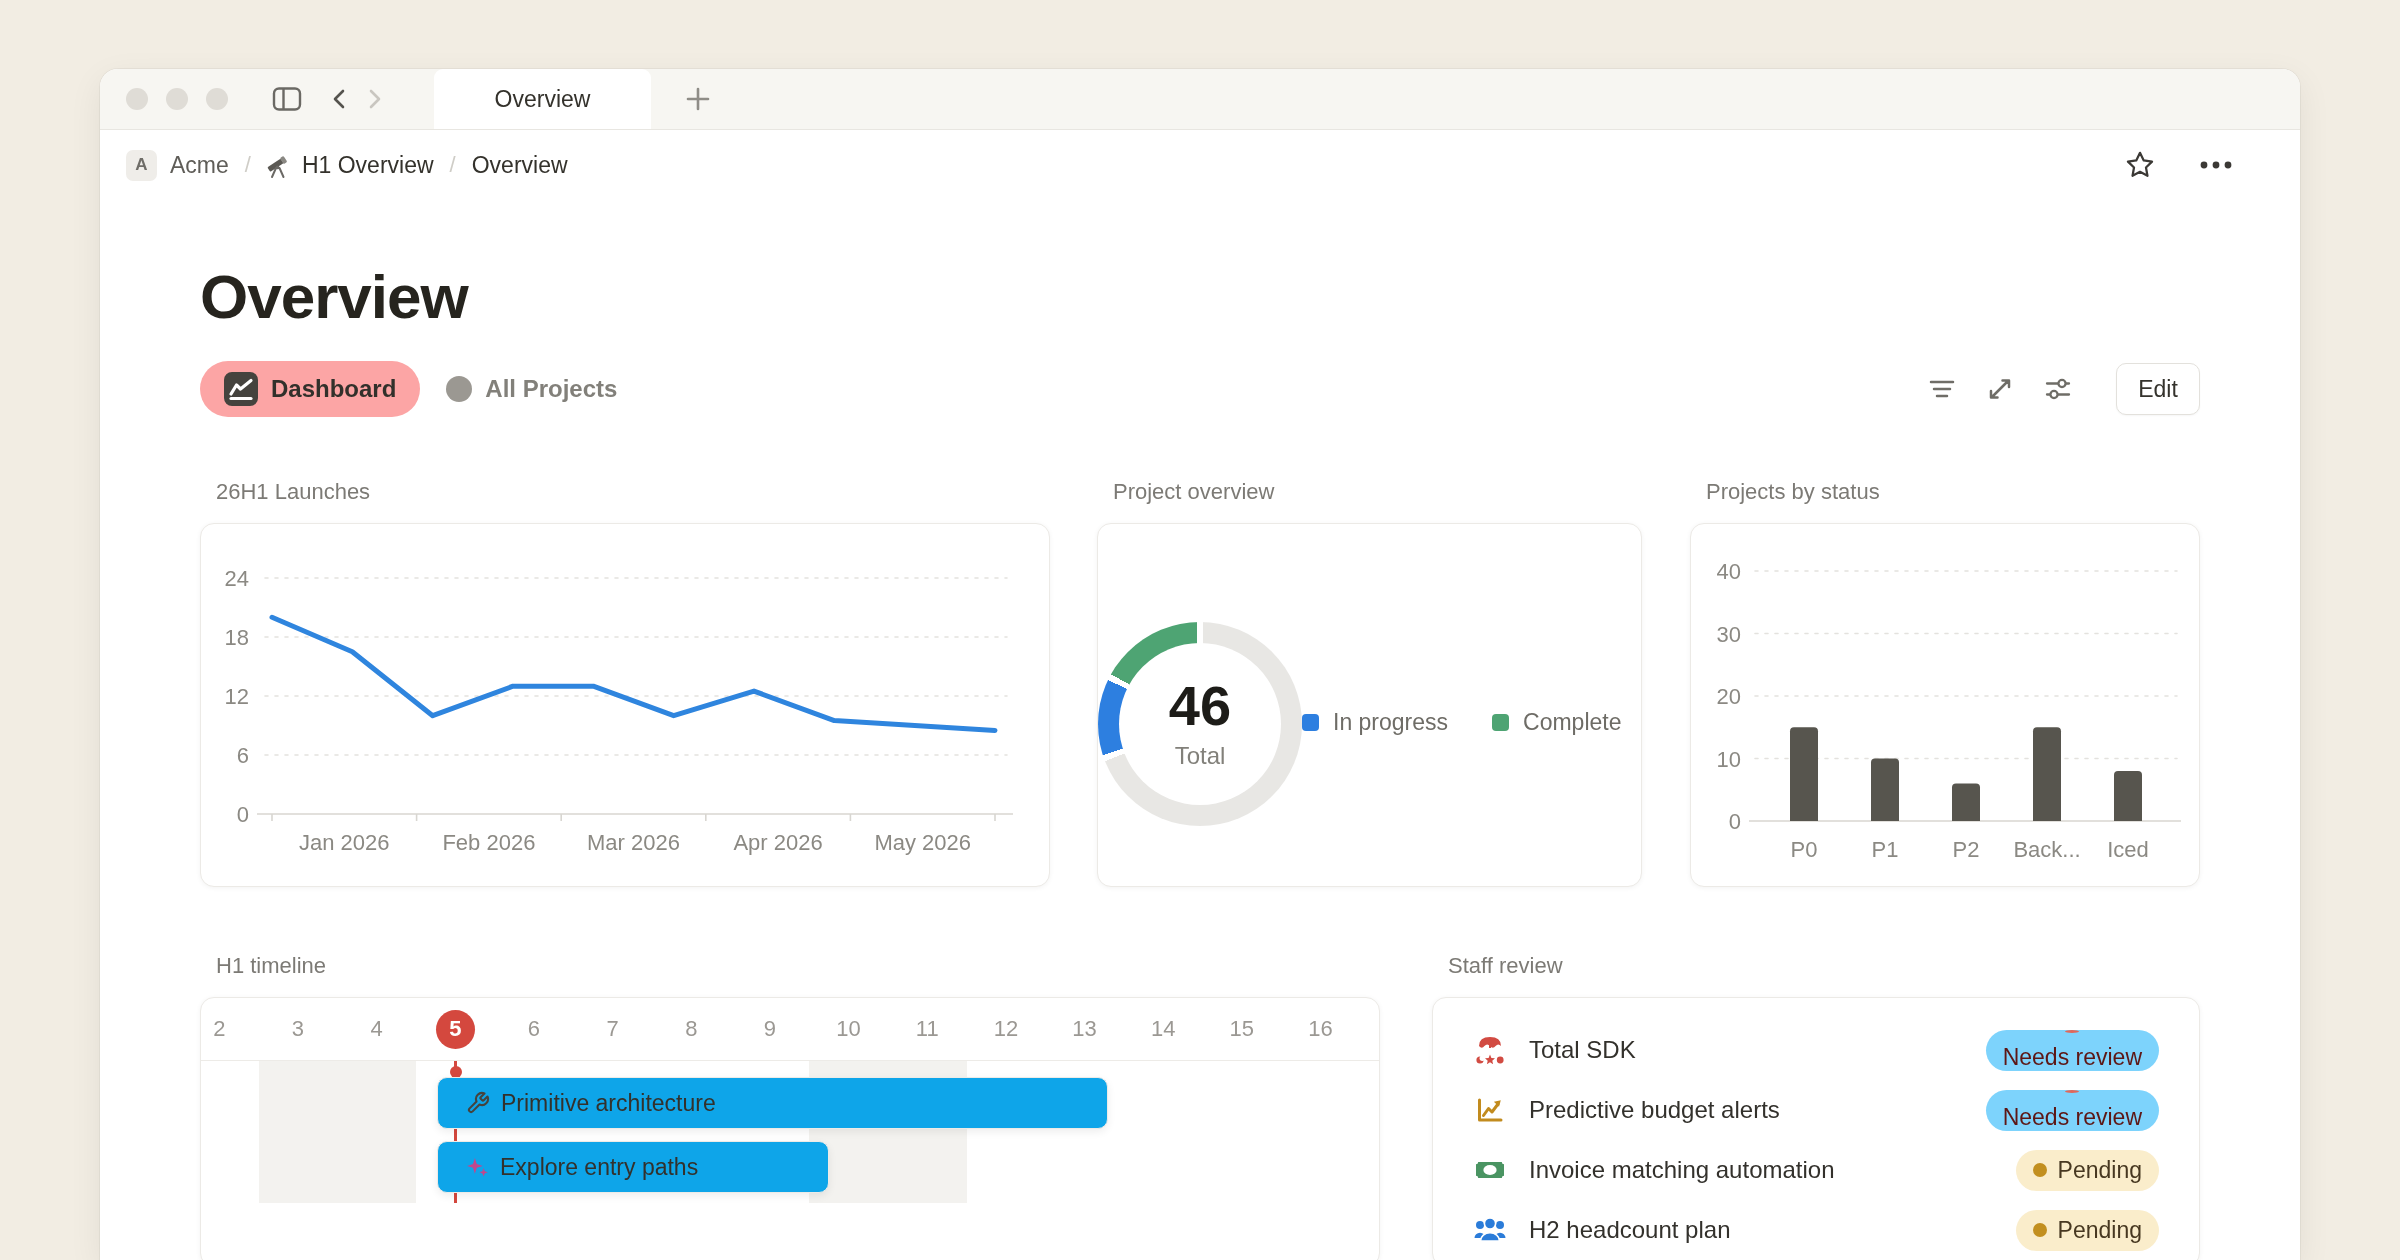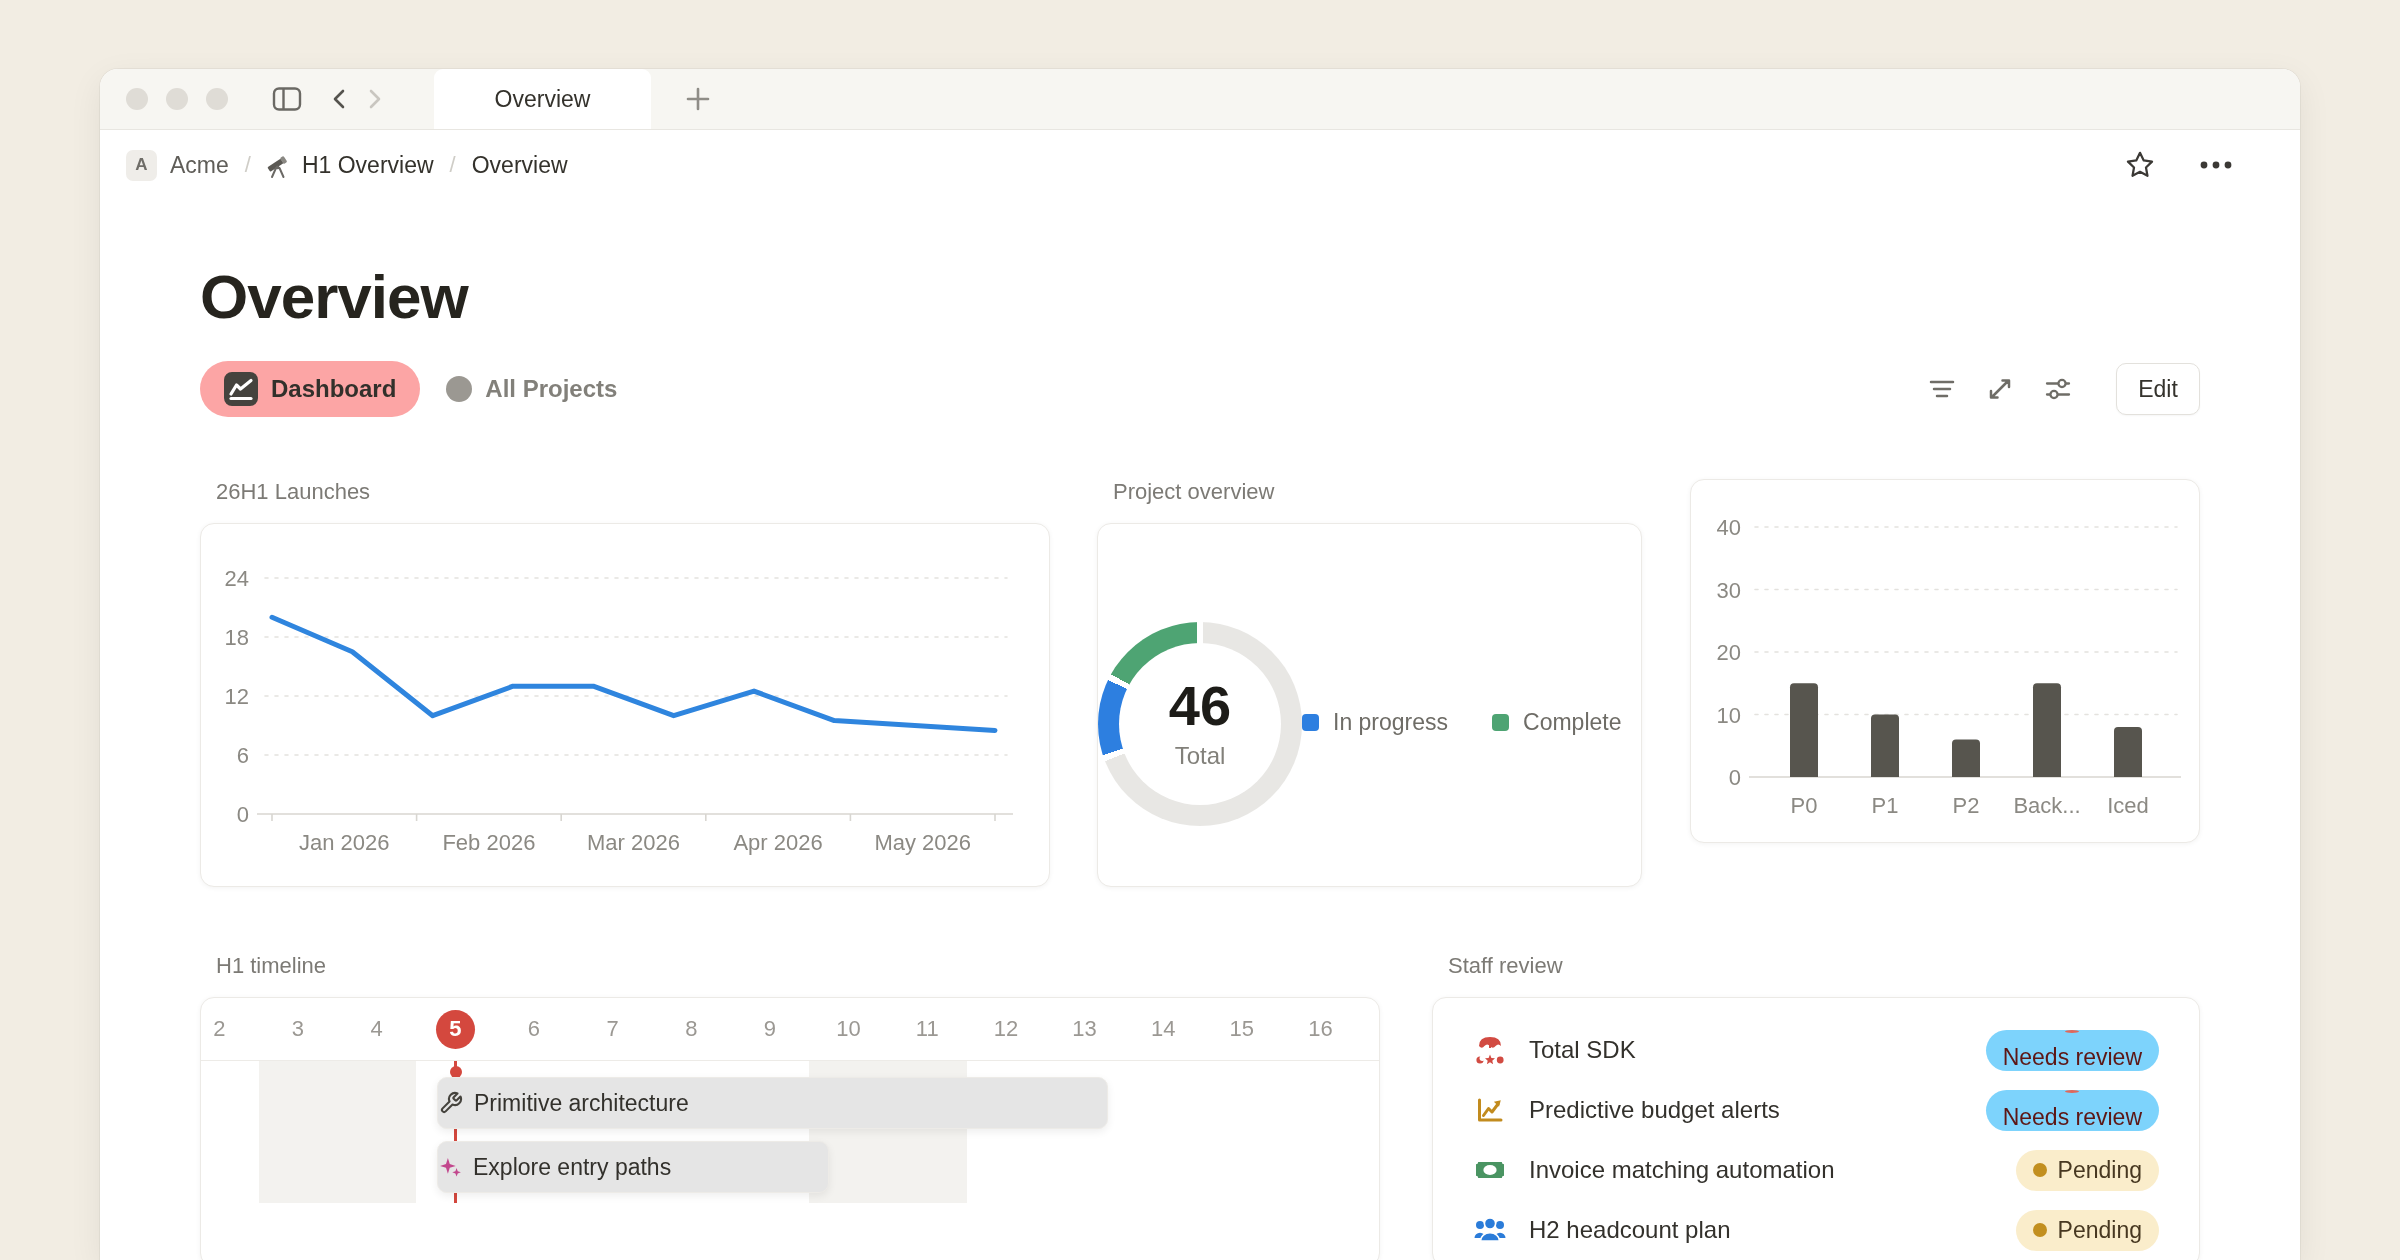--- a/index.html
+++ b/index.html
@@ -93,23 +93,23 @@
     align-items:center; margin-left:-21px; }
   .dcell { width:78.67px; display:flex; align-items:center; justify-content:center;
     font-size:22px; color:#9B9893; }
   .dcell .tod { width:39px; height:39px; border-radius:50%; background:#D4483E;
     color:#fff; font-weight:700; display:flex; align-items:center; justify-content:center; }
   .tl-rows { position:relative; height:142px; }
   .weekend { position:absolute; top:0; bottom:0; background:#F3F2EF; z-index:0; }
   .pinline { position:absolute; top:0; bottom:0; width:3px; background:#D4483E; z-index:1; }
   .pindot { position:absolute; width:12px; height:12px; border-radius:50%;
     background:#D4483E; z-index:1; }
-  .tl-item { position:absolute; height:52px; background:#e5e5e5; border:1px solid #EDEBE7;
+  .tl-item { position:absolute; height:52px; background:#0ea5e9; border:1px solid #EDEBE7;
     border-radius:10px; box-shadow:0 3px 9px rgba(0,0,0,.07); display:flex;
-    align-items:center; gap:11px; padding:0 1px; z-index:2;
+    align-items:center; gap:11px; padding:0 28px; z-index:2;
     font-size:23px; font-weight:500; color:#33312C; }
 
   
   .staffcard { padding:22px 40px 0 40px; }
   .srow { height:60px; display:flex; align-items:center; gap:22px; }
   .srow .stitle { font-size:24px; font-weight:500; color:#33312C; }
   .badge { margin-left:auto; height:41px; border-radius:21px; padding:0 17px;
     display:flex; align-items:center; gap:11px; font-size:23px; font-weight:500; }
   .badge .bdot { width:14px; height:14px; border-radius:50%; }
   .badge.red  { background:#7dd3fc; color:#5D1715;flex-direction:column; }
@@ -278,20 +278,21 @@
                 <span>In progress</span>
               </div>
               <div class="legenditem">
                 <span class="sw" style="background:#4EA473"></span>
                 <span>Complete</span>
               </div>
             </div>
         </div>
       </div>
       <div class="w-bar">
+        <div class="wtitle">Projects by status</div>
         <div class="card">
           <div id="barChart"><svg width="508" height="362" viewBox="0 0 508 362">
                 <line x1="58" y1="297" x2="490" y2="297" stroke="#D8D6D1" stroke-width="1.6"></line>
                 <text x="50" y="305" text-anchor="end" font-size="22" fill="#8B8983">0</text>
                 <line x1="64" y1="234.5" x2="486" y2="234.5" stroke="#E4E2DE" stroke-width="1.6" stroke-dasharray="3 7" stroke-linecap="round"></line>
                 <text x="50" y="242.5" text-anchor="end" font-size="22" fill="#8B8983">10</text>
                 <line x1="64" y1="172" x2="486" y2="172" stroke="#E4E2DE" stroke-width="1.6" stroke-dasharray="3 7" stroke-linecap="round"></line>
                 <text x="50" y="180" text-anchor="end" font-size="22" fill="#8B8983">20</text>
                 <line x1="64" y1="109.5" x2="486" y2="109.5" stroke="#E4E2DE" stroke-width="1.6" stroke-dasharray="3 7" stroke-linecap="round"></line>
                 <text x="50" y="117.5" text-anchor="end" font-size="22" fill="#8B8983">30</text>

